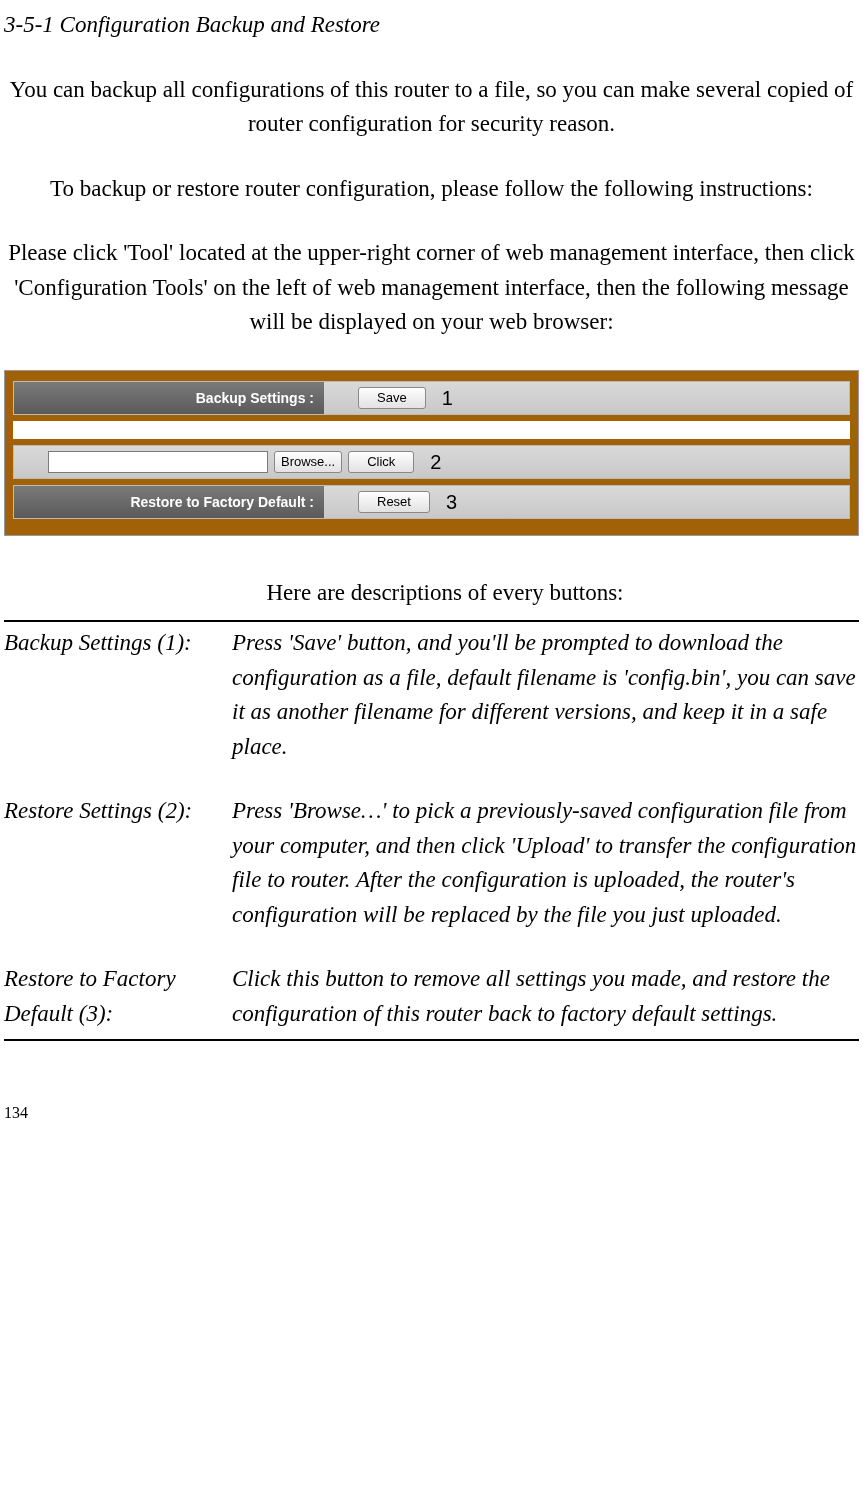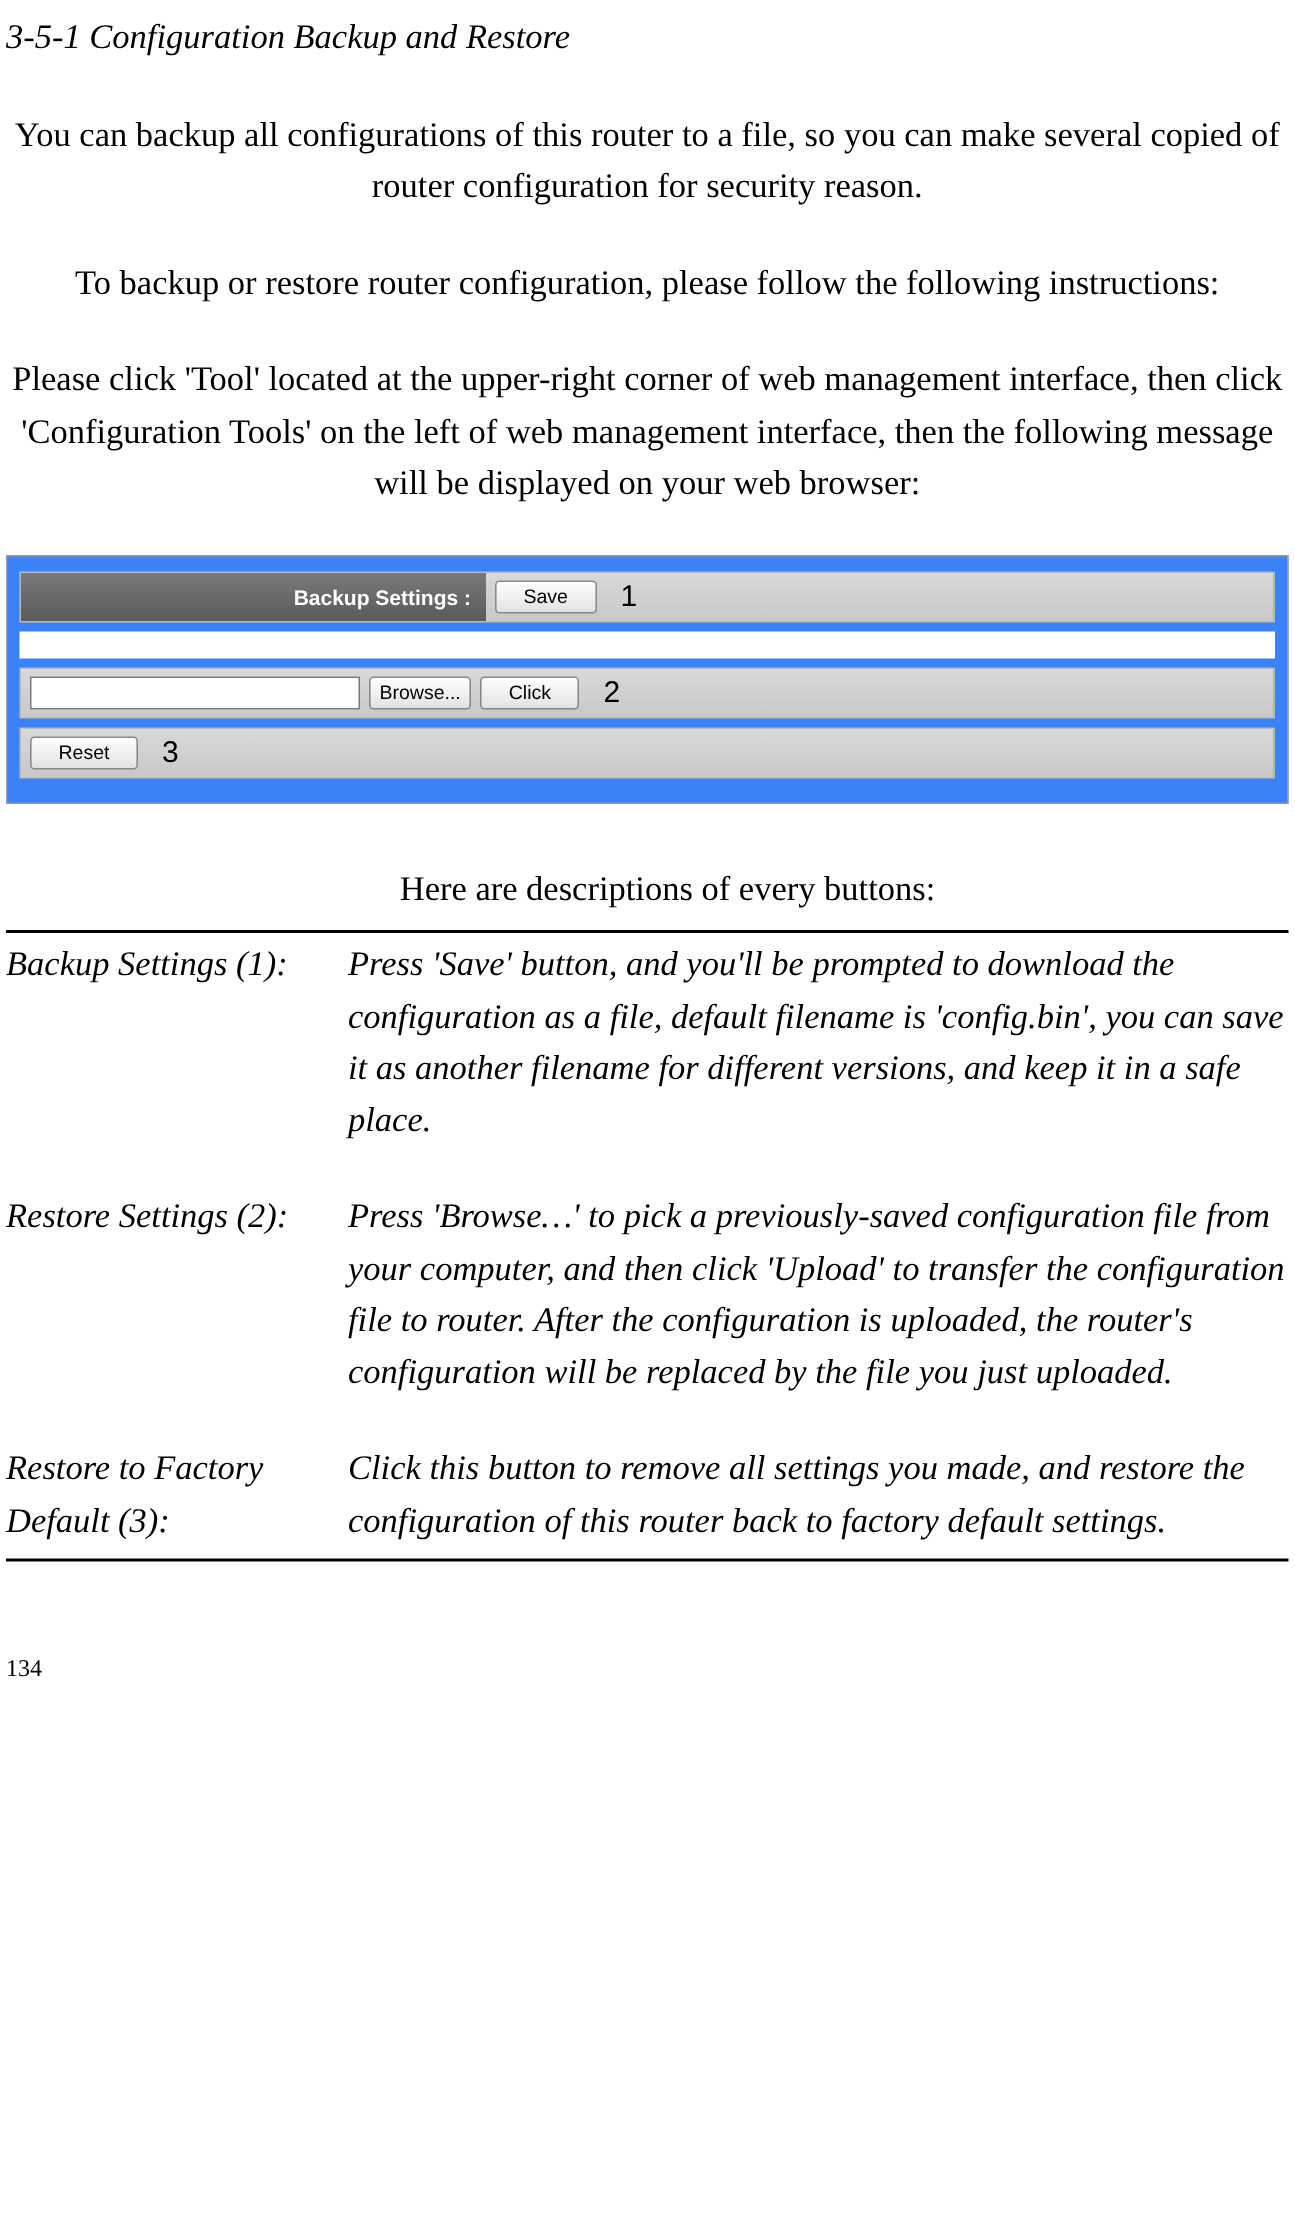--- a/index.html
+++ b/index.html
@@ -16,21 +16,21 @@
     margin: 0 0 30px 0;
     font-weight: normal;
     font-style: italic;
   }
   .para {
     margin: 0 0 30px 0;
     text-align: center;
   }
   .screenshot {
     border: 1px solid #999;
-    background: #3b82f6;
+    background: #a16207;
     padding: 10px 8px;
     margin: 0 0 40px 0;
   }
   .row {
     display: flex;
     align-items: center;
     background: linear-gradient(#d9d9d9,#c8c8c8);
     border: 1px solid #bbb;
     height: 32px;
     margin-bottom: 6px;
@@ -49,20 +49,21 @@
     height: 32px;
   }
   .controls {
     display: flex;
     align-items: center;
     gap: 6px;
     padding-left: 6px;
     flex: 1;
     font-family: Arial, sans-serif;
     font-size: 14px;
+    margin-left: 28px;
   }
   .btn {
     background: linear-gradient(#fefefe,#e2e2e2);
     border: 1px solid #888;
     border-radius: 3px;
     font-family: Arial, sans-serif;
     font-size: 13px;
     padding: 2px 18px;
     height: 22px;
     line-height: 16px;
@@ -129,20 +130,21 @@
   <div class="row row-gap"></div>
   <div class="row">
     <div class="controls">
       <input class="text-input" type="text" value="" style="">
       <button class="btn" style="padding:2px 6px;">Browse...</button>
       <button class="btn">Click</button>
       <span class="callout">2</span>
     </div>
   </div>
   <div class="row">
+    <div class="label">Restore to Factory Default :</div>
     <div class="controls">
       <button class="btn">Reset</button>
       <span class="callout">3</span>
     </div>
   </div>
 </div>
 
 <div class="para" style="margin-bottom:10px;margin-left:27px;">Here are descriptions of every buttons:</div>
 
 <hr class="thick">

